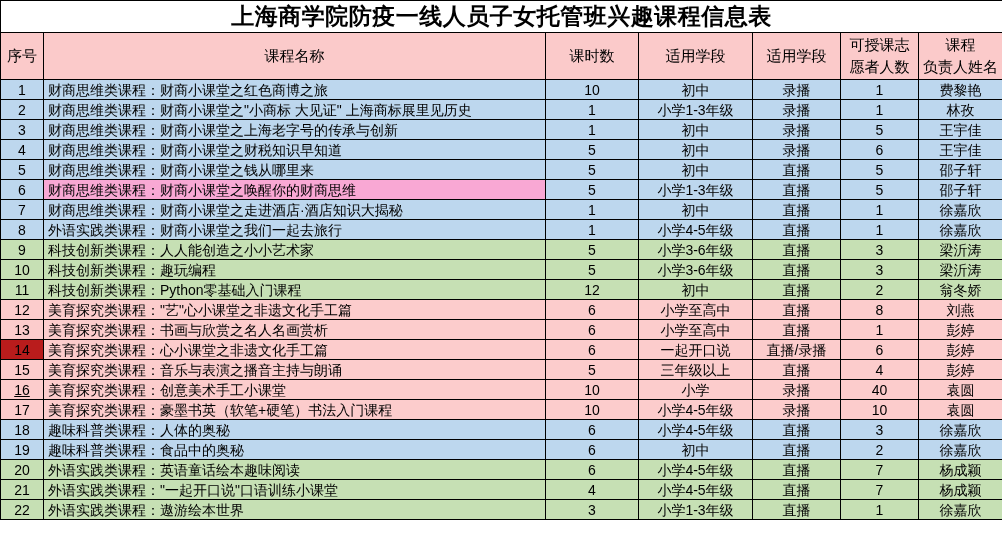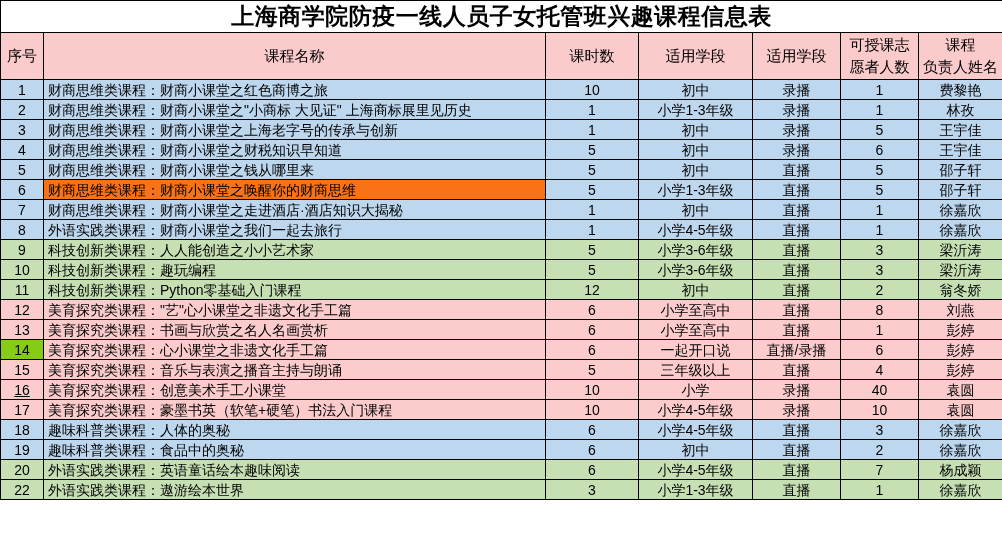--- a/index.html
+++ b/index.html
@@ -122,21 +122,21 @@
     <td class="c-no" style="background-color: rgb(189, 215, 238);">5</td>
     <td class="c-name" style="background-color: rgb(189, 215, 238);">财商思维类课程：财商小课堂之钱从哪里来</td>
     <td class="c-hours" style="background-color: rgb(189, 215, 238);">5</td>
     <td class="c-grade" style="background-color: rgb(189, 215, 238);">初中</td>
     <td class="c-method" style="background-color: rgb(189, 215, 238);">直播</td>
     <td class="c-volunteers" style="background-color: rgb(189, 215, 238);">5</td>
     <td class="c-leader" style="background-color: rgb(189, 215, 238);">邵子轩</td>
   </tr>
       <tr class="data-row">
     <td class="c-no" style="background-color: rgb(189, 215, 238);">6</td>
-    <td class="c-name" style="background-color: #f97316;">财商思维类课程：财商小课堂之唤醒你的财商思维</td>
+    <td class="c-name" style="background-color: #f9a8d4;">财商思维类课程：财商小课堂之唤醒你的财商思维</td>
     <td class="c-hours" style="background-color: rgb(189, 215, 238);">5</td>
     <td class="c-grade" style="background-color: rgb(189, 215, 238);">小学1-3年级</td>
     <td class="c-method" style="background-color: rgb(189, 215, 238);">直播</td>
     <td class="c-volunteers" style="background-color: rgb(189, 215, 238);">5</td>
     <td class="c-leader" style="background-color: rgb(189, 215, 238);">邵子轩</td>
   </tr>
       <tr class="data-row">
     <td class="c-no" style="background-color: rgb(189, 215, 238);">7</td>
     <td class="c-name" style="background-color: rgb(189, 215, 238);">财商思维类课程：财商小课堂之走进酒店·酒店知识大揭秘</td>
     <td class="c-hours" style="background-color: rgb(189, 215, 238);">1</td>
@@ -193,21 +193,21 @@
       <tr class="data-row">
     <td class="c-no" style="background-color: rgb(252, 204, 204);">13</td>
     <td class="c-name" style="background-color: rgb(252, 204, 204);">美育探究类课程：书画与欣赏之名人名画赏析</td>
     <td class="c-hours" style="background-color: rgb(252, 204, 204);">6</td>
     <td class="c-grade" style="background-color: rgb(252, 204, 204);">小学至高中</td>
     <td class="c-method" style="background-color: rgb(252, 204, 204);">直播</td>
     <td class="c-volunteers" style="background-color: rgb(252, 204, 204);">1</td>
     <td class="c-leader" style="background-color: rgb(252, 204, 204);">彭婷</td>
   </tr>
       <tr class="data-row">
-    <td class="c-no" style="background-color: #84cc16;">14</td>
+    <td class="c-no" style="background-color: #b91c1c;">14</td>
     <td class="c-name" style="background-color: rgb(252, 204, 204);">美育探究类课程：心小课堂之非遗文化手工篇</td>
     <td class="c-hours" style="background-color: rgb(252, 204, 204);">6</td>
     <td class="c-grade" style="background-color: rgb(252, 204, 204);">一起开口说</td>
     <td class="c-method" style="background-color: rgb(252, 204, 204);">直播/录播</td>
     <td class="c-volunteers" style="background-color: rgb(252, 204, 204);">6</td>
     <td class="c-leader" style="background-color: rgb(252, 204, 204);">彭婷</td>
   </tr>
       <tr class="data-row">
     <td class="c-no" style="background-color: rgb(252, 204, 204);">15</td>
     <td class="c-name" style="background-color: rgb(252, 204, 204);">美育探究类课程：音乐与表演之播音主持与朗诵</td>
@@ -256,20 +256,29 @@
       <tr class="data-row">
     <td class="c-no" style="background-color: rgb(198, 224, 180);">20</td>
     <td class="c-name" style="background-color: rgb(198, 224, 180);">外语实践类课程：英语童话绘本趣味阅读</td>
     <td class="c-hours" style="background-color: rgb(198, 224, 180);">6</td>
     <td class="c-grade" style="background-color: rgb(198, 224, 180);">小学4-5年级</td>
     <td class="c-method" style="background-color: rgb(198, 224, 180);">直播</td>
     <td class="c-volunteers" style="background-color: rgb(198, 224, 180);">7</td>
     <td class="c-leader" style="background-color: rgb(198, 224, 180);">杨成颖</td>
   </tr>
       <tr class="data-row">
+    <td class="c-no" style="background-color: rgb(198, 224, 180);">21</td>
+    <td class="c-name" style="background-color: rgb(198, 224, 180);">外语实践类课程："一起开口说"口语训练小课堂</td>
+    <td class="c-hours" style="background-color: rgb(198, 224, 180);">4</td>
+    <td class="c-grade" style="background-color: rgb(198, 224, 180);">小学4-5年级</td>
+    <td class="c-method" style="background-color: rgb(198, 224, 180);">直播</td>
+    <td class="c-volunteers" style="background-color: rgb(198, 224, 180);">7</td>
+    <td class="c-leader" style="background-color: rgb(198, 224, 180);">杨成颖</td>
+  </tr>
+      <tr class="data-row">
     <td class="c-no" style="background-color: rgb(198, 224, 180);">22</td>
     <td class="c-name" style="background-color: rgb(198, 224, 180);">外语实践类课程：遨游绘本世界</td>
     <td class="c-hours" style="background-color: rgb(198, 224, 180);">3</td>
     <td class="c-grade" style="background-color: rgb(198, 224, 180);">小学1-3年级</td>
     <td class="c-method" style="background-color: rgb(198, 224, 180);">直播</td>
     <td class="c-volunteers" style="background-color: rgb(198, 224, 180);">1</td>
     <td class="c-leader" style="background-color: rgb(198, 224, 180);">徐嘉欣</td>
   </tr>
     </tbody>
 </table>

